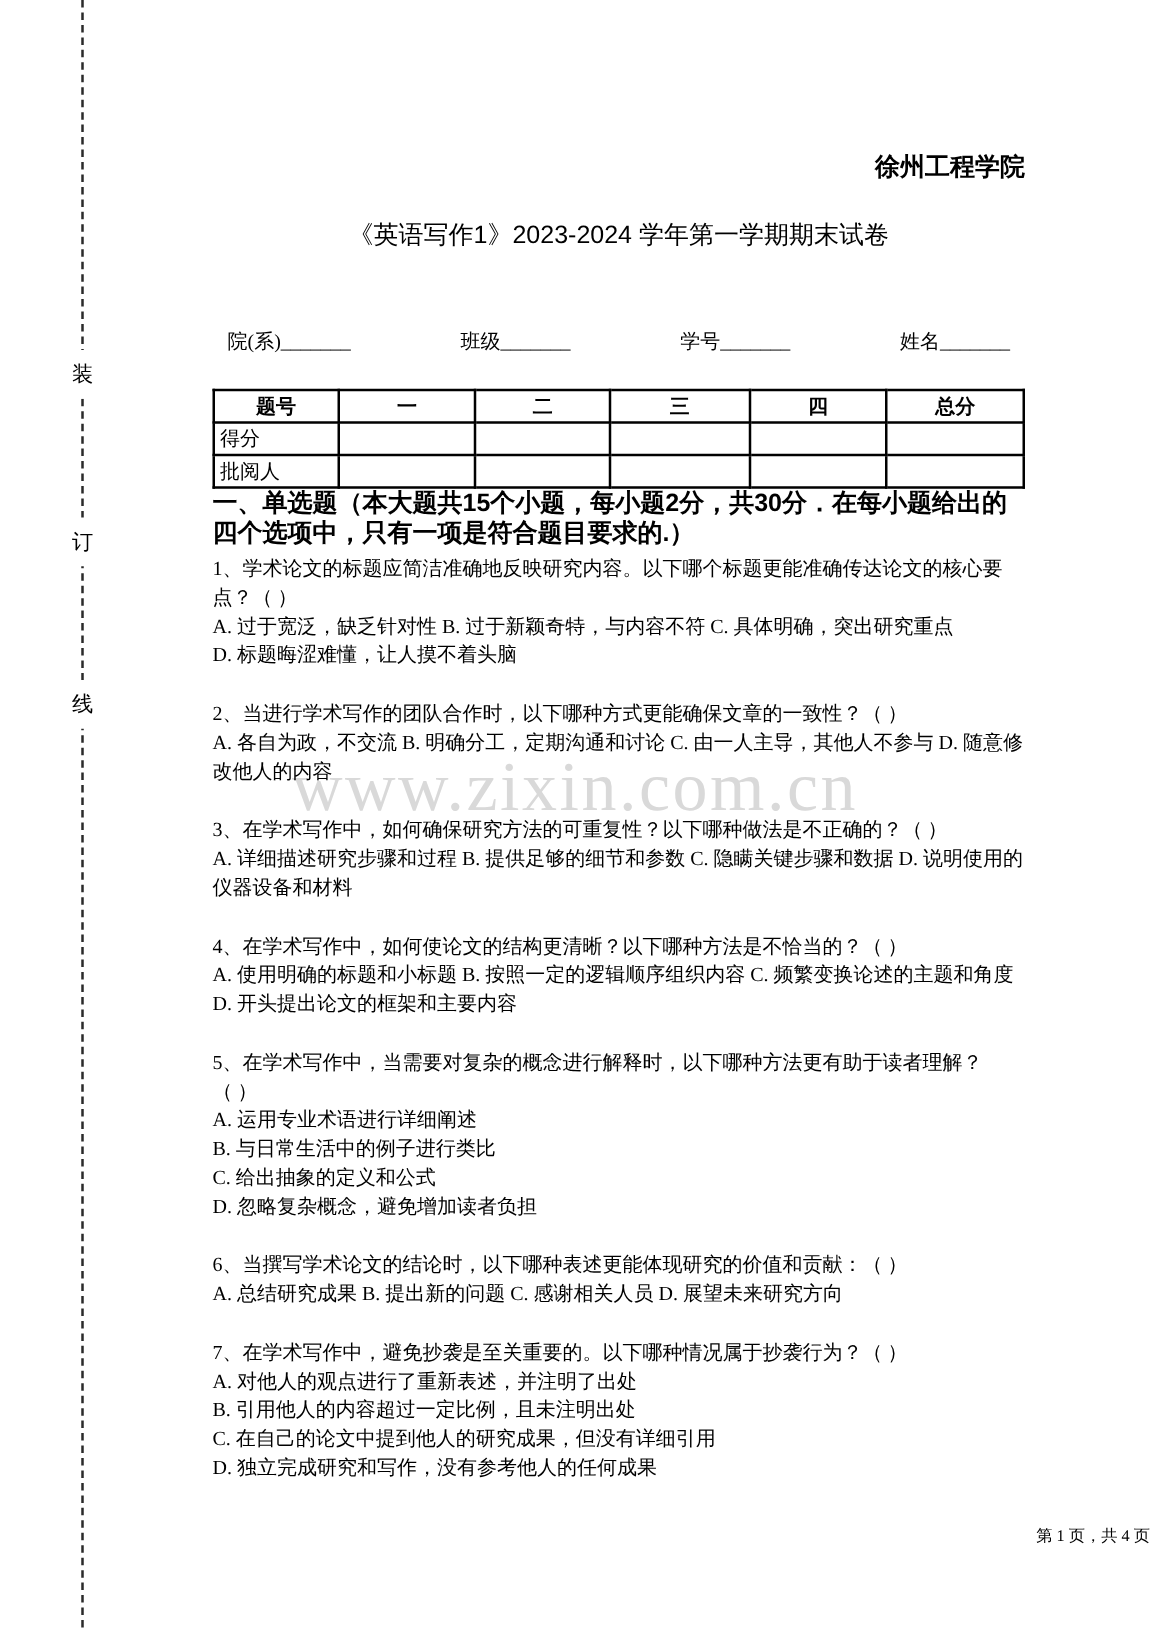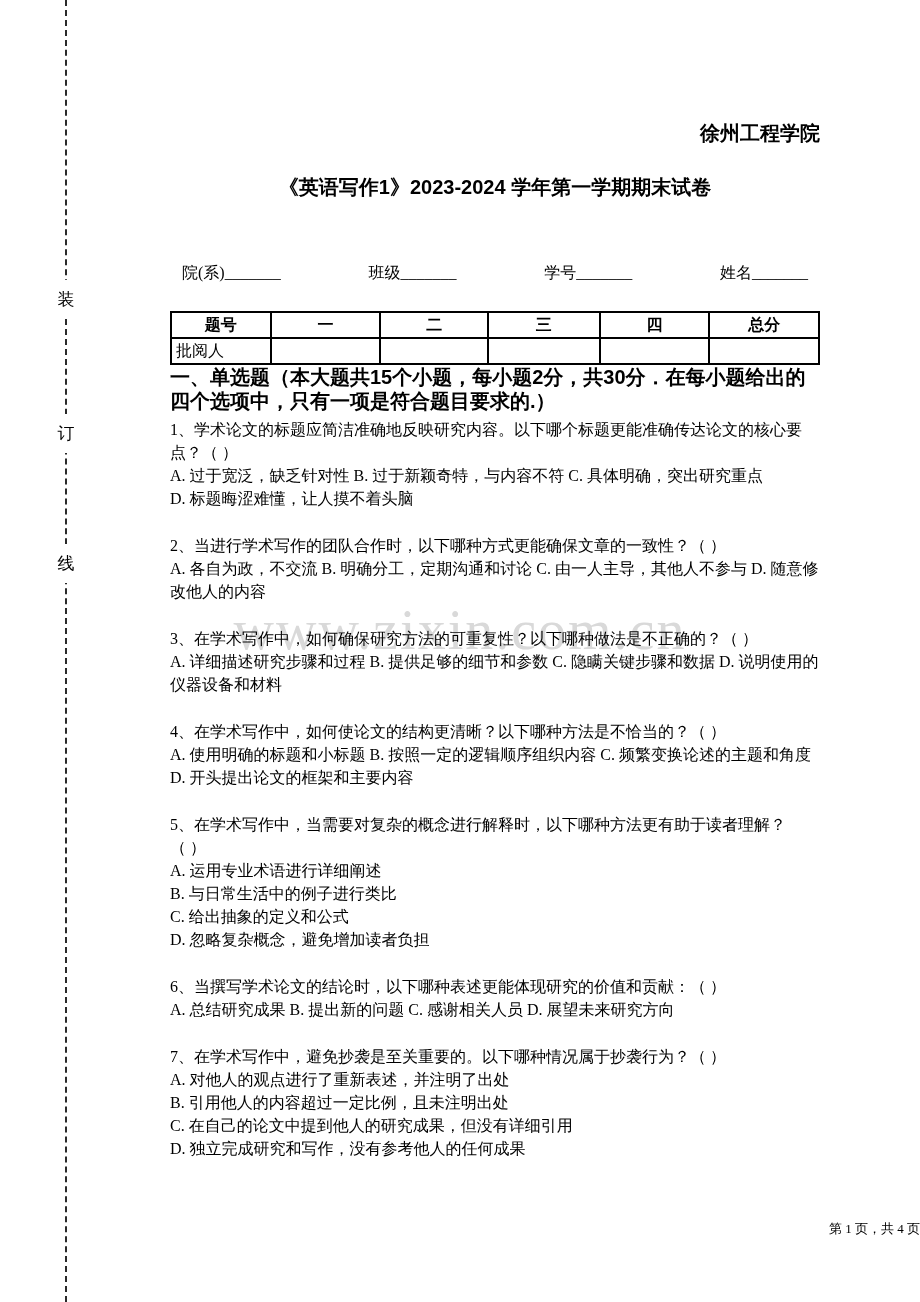--- a/index.html
+++ b/index.html
@@ -41,21 +41,21 @@
     z-index: 1;
   }
 
   .school-name {
     margin-top: 120px; text-align: right;
     font-size: 20px; font-weight: bold;
     font-family: "Liberation Sans", sans-serif;
   }
   .exam-title {
     margin-top: 27px; text-align: center;
-    font-size: 20px; font-weight: bold;
+    font-size: 20px; font-weight: normal;
     font-family: "Liberation Sans", sans-serif;
   }
 
   .student-info {
     margin-top: 62px;
     display: flex; justify-content: space-between;
     font-size: 16px; padding: 0 12px;
   }
 
   .score-table {
@@ -125,20 +125,28 @@
       <tbody>
           <tr>
         <th>题号</th>
         <th>一</th>
         <th>二</th>
         <th>三</th>
         <th>四</th>
         <th>总分</th>
       </tr>
       <tr>
+        <td class="row-label">得分</td>
+        <td></td>
+        <td></td>
+        <td></td>
+        <td></td>
+        <td></td>
+      </tr>
+      <tr>
         <td class="row-label">批阅人</td>
         <td></td>
         <td></td>
         <td></td>
         <td></td>
         <td></td>
       </tr>
     </tbody>
       </table>
 

